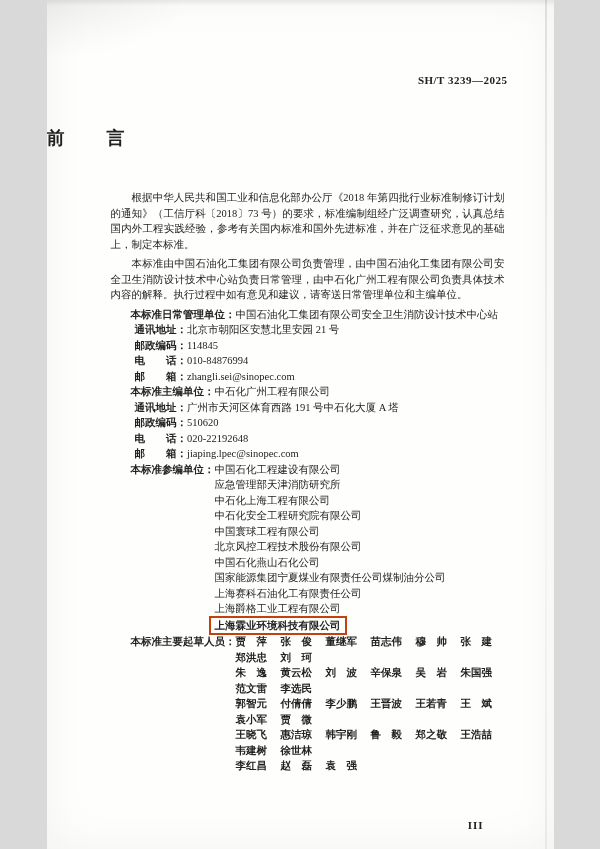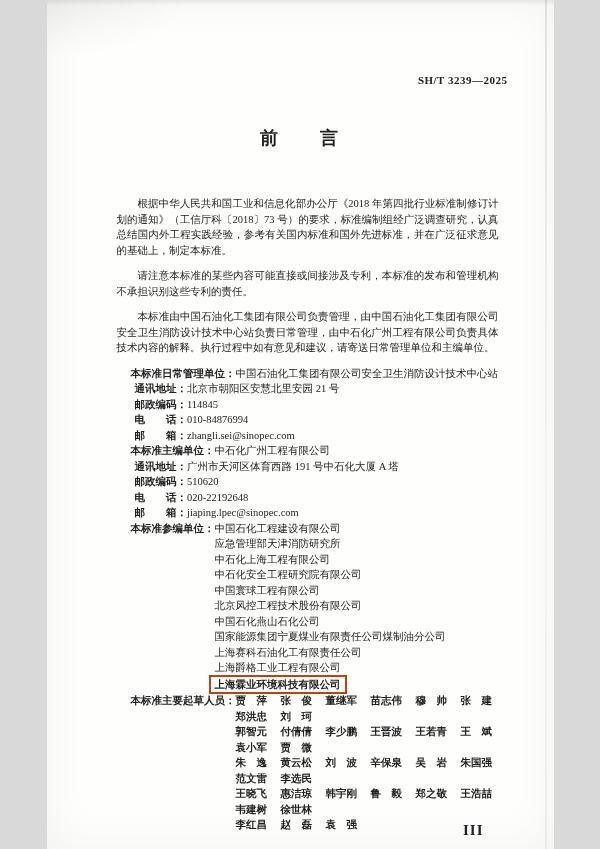--- a/index.html
+++ b/index.html
@@ -24,62 +24,61 @@
   .scan-smudge{
     position:absolute;top:0;left:0;width:140px;height:60px;
     background:radial-gradient(ellipse at top left,rgba(0,0,0,0.05),rgba(0,0,0,0) 70%);
   }
   .doc-number{
     position:absolute;top:74px;right:46px;
     font-size:11px;font-weight:bold;letter-spacing:0.5px;
   }
   .title{
     position:absolute;top:126px;left:0;right:0;
-    text-align:center;margin:0;
+    margin:0;
     font-size:18px;font-weight:bold;letter-spacing:2px;
   }
   .content{
     position:absolute;top:186px;left:60px;right:45px;
     font-size:10.5px;line-height:15.5px;
     text-align:justify;
   }
-  .para{margin:10px;text-indent:2em;}
+  .para{margin:4px;text-indent:2em;}
   .lead{margin-left:24px;}
   .lbl{font-weight:bold;}
   .sub{margin-left:28px;}
   .hang{display:flex;margin-left:24px;align-items:flex-start;}
   .hang .lbl{flex:none;white-space:pre;}
   .units,.names{flex:1;}
   .unit{white-space:pre;}
   .unit-highlight{
     display:inline-block;
     border:2px solid #c2410c;
     padding:0 4px;margin:-1px 0 -1px -6px;
     font-weight:bold;
   }
   .name{display:inline-block;width:33px;margin-right:12px;white-space:pre;font-weight:bold;}
   .page-number{
-    position:absolute;right:70px;bottom:10px;
-    font-size:15px;font-weight:bold;letter-spacing:1px;
+    position:absolute;right:70px;bottom:18px;
+    font-size:11px;font-weight:bold;letter-spacing:1px;
   }
 </style>
 </head>
 <body>
 
 <div class="page">
   <div class="scan-edge-top"></div>
   <div class="scan-edge-right"></div>
   <div class="scan-smudge"></div>
 
   <div class="doc-number">SH/T 3239—2025</div>
   <h1 class="title">前　　言</h1>
 
   <div class="content">
     <p class="para">根据中华人民共和国工业和信息化部办公厅《2018 年第四批行业标准制修订计划的通知》（工信厅科〔2018〕73 号）的要求，标准编制组经广泛调查研究，认真总结国内外工程实践经验，参考有关国内标准和国外先进标准，并在广泛征求意见的基础上，制定本标准。</p>
-    <p class="para">请注意本标准的某些内容可能直接或间接涉及专利，本标准的发布和管理机构不承担识别这些专利的责任。</p>
     <p class="para">本标准由中国石油化工集团有限公司负责管理，由中国石油化工集团有限公司安全卫生消防设计技术中心站负责日常管理，由中石化广州工程有限公司负责具体技术内容的解释。执行过程中如有意见和建议，请寄送日常管理单位和主编单位。</p>
 
     <div>
       <div class="lead"><span class="lbl">本标准日常管理单位：</span><span>中国石油化工集团有限公司安全卫生消防设计技术中心站</span></div>
       <div class="sub"><span class="lbl">通讯地址：</span><span>北京市朝阳区安慧北里安园 21 号</span></div>
       <div class="sub"><span class="lbl">邮政编码：</span><span>114845</span></div>
       <div class="sub"><span class="lbl">电　　话：</span><span>010-84876994</span></div>
       <div class="sub"><span class="lbl">邮　　箱：</span><span>zhangli.sei@sinopec.com</span></div>
     </div>
 
@@ -108,24 +107,24 @@
       </div>
     </div>
 
     <div class="hang">
       <span class="lbl">本标准主要起草人员：</span>
       <div class="names">
         <div class="name-row">
           <span class="name">贾　萍</span><span class="name">张　俊</span><span class="name">董继军</span><span class="name">苗志伟</span><span class="name">穆　帅</span><span class="name">张　建</span><span class="name">郑洪忠</span><span class="name">刘　珂</span>
         </div>
         <div class="name-row">
-          <span class="name">郭智元</span><span class="name">付倩倩</span><span class="name">李少鹏</span><span class="name">王晋波</span><span class="name">王若青</span><span class="name">王　斌</span><span class="name">袁小军</span><span class="name">贾　微</span>
+          <span class="name">朱　逸</span><span class="name">黄云松</span><span class="name">刘　波</span><span class="name">辛保泉</span><span class="name">吴　岩</span><span class="name">朱国强</span><span class="name">范文雷</span><span class="name">李选民</span>
         </div>
         <div class="name-row">
-          <span class="name">朱　逸</span><span class="name">黄云松</span><span class="name">刘　波</span><span class="name">辛保泉</span><span class="name">吴　岩</span><span class="name">朱国强</span><span class="name">范文雷</span><span class="name">李选民</span>
+          <span class="name">郭智元</span><span class="name">付倩倩</span><span class="name">李少鹏</span><span class="name">王晋波</span><span class="name">王若青</span><span class="name">王　斌</span><span class="name">袁小军</span><span class="name">贾　微</span>
         </div>
         <div class="name-row">
           <span class="name">王晓飞</span><span class="name">惠洁琼</span><span class="name">韩宇刚</span><span class="name">鲁　毅</span><span class="name">郑之敬</span><span class="name">王浩喆</span><span class="name">韦建树</span><span class="name">徐世林</span>
         </div>
         <div class="name-row">
           <span class="name">李红昌</span><span class="name">赵　磊</span><span class="name">袁　强</span>
         </div>
       </div>
     </div>
   </div>

